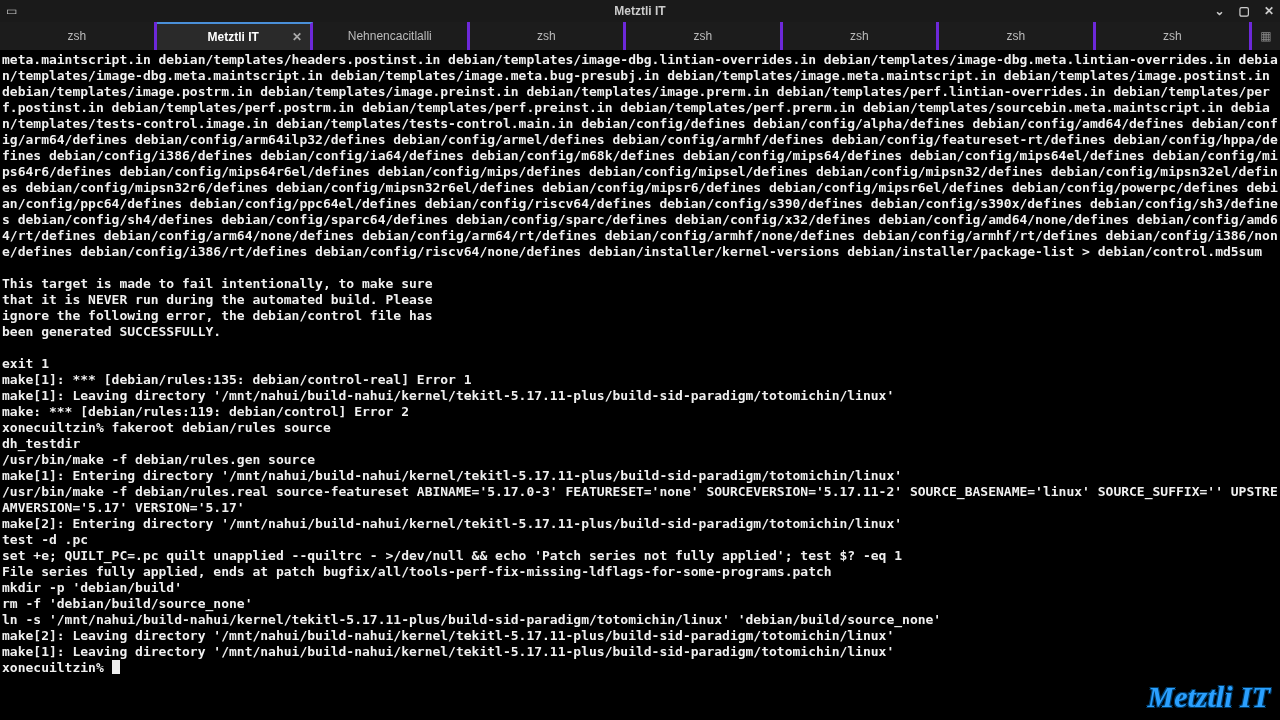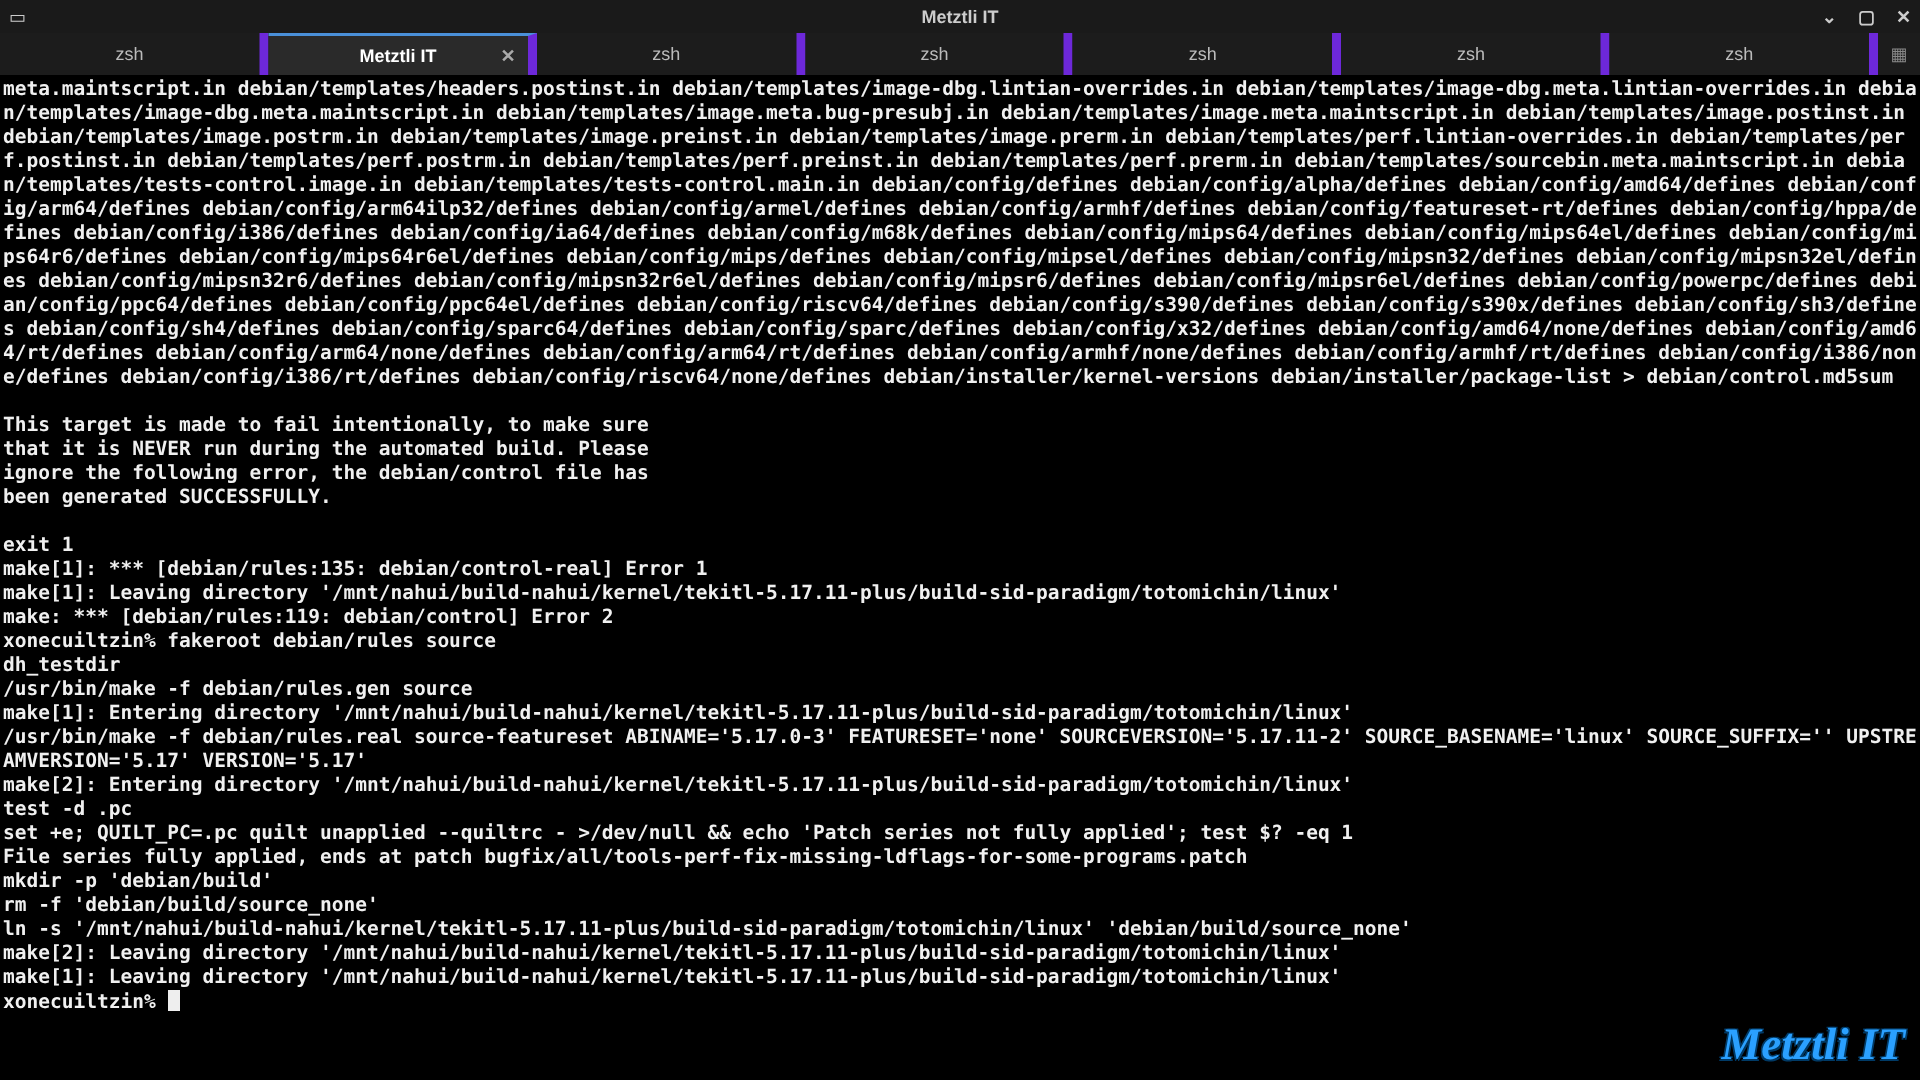--- a/index.html
+++ b/index.html
@@ -35,21 +35,21 @@
   align-items: stretch;
   font-family: sans-serif;
   font-size: 12px;
 }
 .tab {
   flex: 1;
   display: flex;
   align-items: center;
   justify-content: center;
   color: #bbb;
-  border-right: 6px solid #6d28d9;
+  border-right: 3px solid #6d28d9;
   background: #1c1c1c;
   position: relative;
   cursor: pointer;
 }
 .tab.active {
   background: #2a2a2a;
   color: #fff;
   border-top: 2px solid #4a90d9;
   font-weight: bold;
 }
@@ -105,20 +105,23 @@
 
 <div class="tabbar">
   <div class="tab">
       <span>zsh</span>
     </div>
   <div class="tab active">
     <span>Metztli IT</span>
     <span class="close">✕</span>
   </div>
   <div class="tab">
+      <span>Nehnencacitlalli</span>
+    </div>
+  <div class="tab">
       <span>zsh</span>
     </div>
   <div class="tab">
       <span>zsh</span>
     </div>
   <div class="tab">
       <span>zsh</span>
     </div>
   <div class="tab">
       <span>zsh</span>

